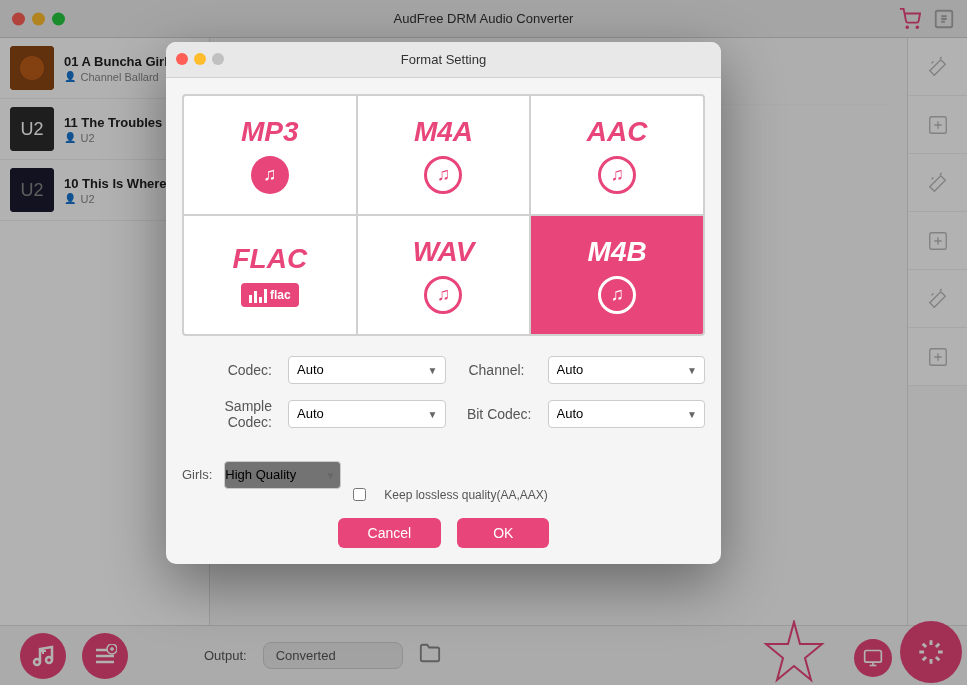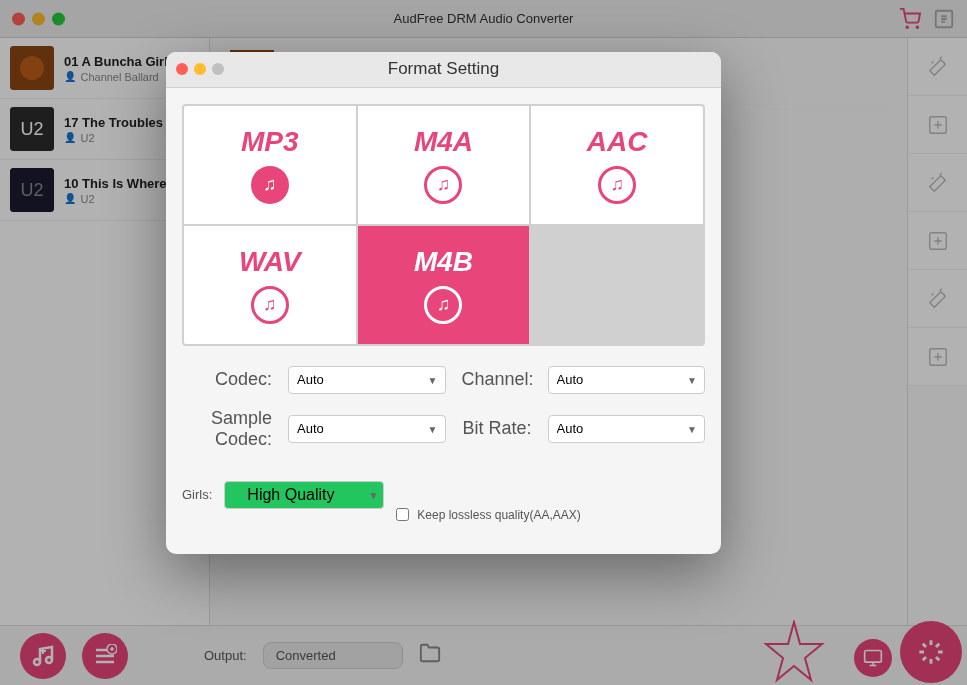--- a/index.html
+++ b/index.html
@@ -262,21 +262,21 @@
       left: 10px;
       top: 50%;
       transform: translateY(-50%);
       display: flex;
       gap: 6px;
     }
     .dtl-red { width: 12px; height: 12px; border-radius: 50%; background: #ff5f56; }
     .dtl-yellow { width: 12px; height: 12px; border-radius: 50%; background: #ffbd2e; }
     .dtl-green { width: 12px; height: 12px; border-radius: 50%; background: #c0c0c0; }
     .dialog-title {
-      font-size: 17px;
+      font-size: 13px;
       color: #333;
       font-weight: 500;
     }
     .dialog-body {
       padding: 16px;
     }
 
     
     .format-grid {
       display: grid;
@@ -312,21 +312,21 @@
     .format-cell.selected .format-name { color: #fff; }
 
     
     .settings-row {
       display: flex;
       align-items: center;
       gap: 16px;
       margin-bottom: 14px;
     }
     .settings-label {
-      font-size: 18px;
+      font-size: 14px;
       color: #555;
       width: 90px;
       text-align: right;
     }
     .select-wrapper {
       flex: 1;
       position: relative;
       height: 28px;
     }
     .select-wrapper select {
@@ -362,31 +362,31 @@
       font-size: 13px;
       color: #555;
     }
     .preset-select-wrapper {
       position: relative;
     }
     .preset-select-wrapper select {
       height: 28px;
       border: 1px solid #ccc;
       border-radius: 4px;
-      background: #22c55e;
-      font-size: 16px;
-      padding: 0 24px 0 22px;
+      background: #737373;
+      font-size: 13px;
+      padding: 0 24px 0 0;
       appearance: none;
       cursor: pointer;
       min-width: 110px;
     }
     .checkbox-label {
       display: flex;
       align-items: center;
-      gap: 8px;
+      gap: 18px;
       font-size: 12px;
       color: #555;
       cursor: pointer;
       margin-top: 40px;
     }
     .checkbox-label input { cursor: pointer; }
 
     
     .dialog-buttons {
       display: flex;
@@ -500,21 +500,21 @@
       </div>
 
       <div class="song-item">
         <div class="song-album-art art-troubles">
           <svg width="44" height="44" viewBox="0 0 44 44">
             <rect width="44" height="44" fill="#2c2c2c"></rect>
             <text x="22" y="28" text-anchor="middle" fill="#fff" font-size="18">U2</text>
           </svg>
         </div>
         <div class="song-info">
-          <div class="song-title">17 The Troubles</div>
+          <div class="song-title">11 The Troubles</div>
           <div class="song-artist">
             <span class="person-icon">👤</span>
             <span>U2</span>
           </div>
         </div>
       </div>
 
       <div class="song-item">
         <div class="song-album-art art-where">
           <svg width="44" height="44" viewBox="0 0 44 44">
@@ -688,20 +688,32 @@
           <div class="format-cell">
             <div class="format-name">M4A</div>
             <div class="music-note-circle">♫</div>
           </div>
 
           <div class="format-cell">
             <div class="format-name">AAC</div>
             <div class="music-note-circle">♫</div>
           </div>
 
+          <div class="format-cell">
+            <div class="format-name">FLAC</div>
+            <div style="background:#e8457a;padding:4px 8px;border-radius:4px;display:flex;align-items:center;gap:3px;">
+              <div style="display:flex;gap:2px;align-items:flex-end;height:16px;">
+                <div style="width:3px;height:8px;background:white;"></div>
+                <div style="width:3px;height:12px;background:white;"></div>
+                <div style="width:3px;height:6px;background:white;"></div>
+                <div style="width:3px;height:14px;background:white;"></div>
+              </div>
+              <span style="color:white;font-size:12px;font-weight:bold;">flac</span>
+            </div>
+          </div>
 
           <div class="format-cell">
             <div class="format-name">WAV</div>
             <div class="music-note-circle">♫</div>
           </div>
 
           <div class="format-cell selected">
             <div class="format-name">M4B</div>
             <div class="music-note-circle-white">♫</div>
           </div>
@@ -733,21 +745,21 @@
           <span class="settings-label">Sample Codec:</span>
           <div class="select-wrapper">
             <select>
               <option>Auto</option>
               <option>44100</option>
               <option>48000</option>
               <option>96000</option>
             </select>
             <span class="select-arrow">▼</span>
           </div>
-          <span class="settings-label" style="width:70px;text-align:right;">Bit Rate:</span>
+          <span class="settings-label" style="width:70px;text-align:right;">Bit Codec:</span>
           <div class="select-wrapper">
             <select>
               <option>Auto</option>
               <option>128</option>
               <option>192</option>
               <option>256</option>
               <option>320</option>
             </select>
             <span class="select-arrow">▼</span>
           </div>
@@ -762,16 +774,20 @@
               <option>Low Quality</option>
             </select>
             <span class="select-arrow" style="position:absolute;right:6px;top:50%;transform:translateY(-50%);font-size:10px;color:#666;pointer-events:none;">▼</span>
           </div>
           <label class="checkbox-label">
             <input type="checkbox" style="">
             <span>Keep lossless quality(AA,AAX)</span>
           </label>
         </div>
 
+        <div class="dialog-buttons">
+          <button class="btn-cancel">Cancel</button>
+          <button class="btn-ok">OK</button>
+        </div>
       </div>
     </div>
   </div>
 </div>
 
 </body></html>

